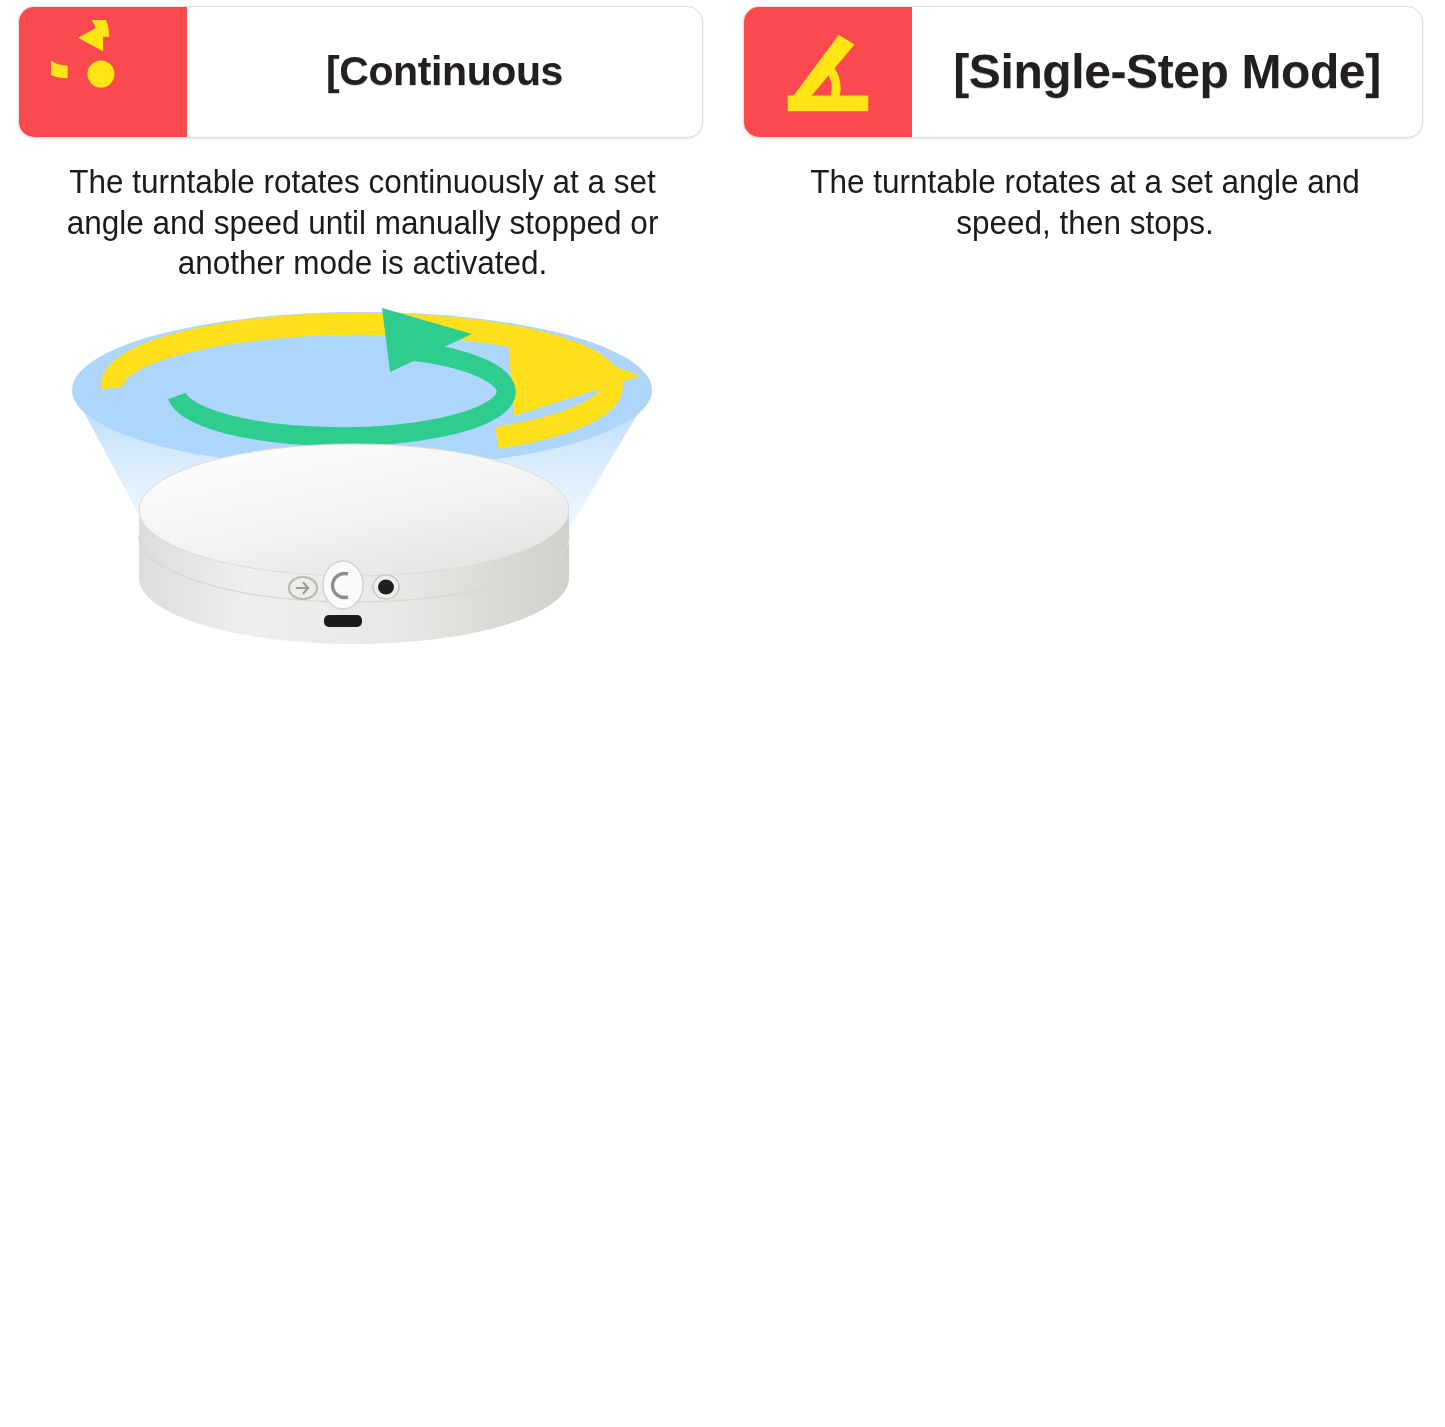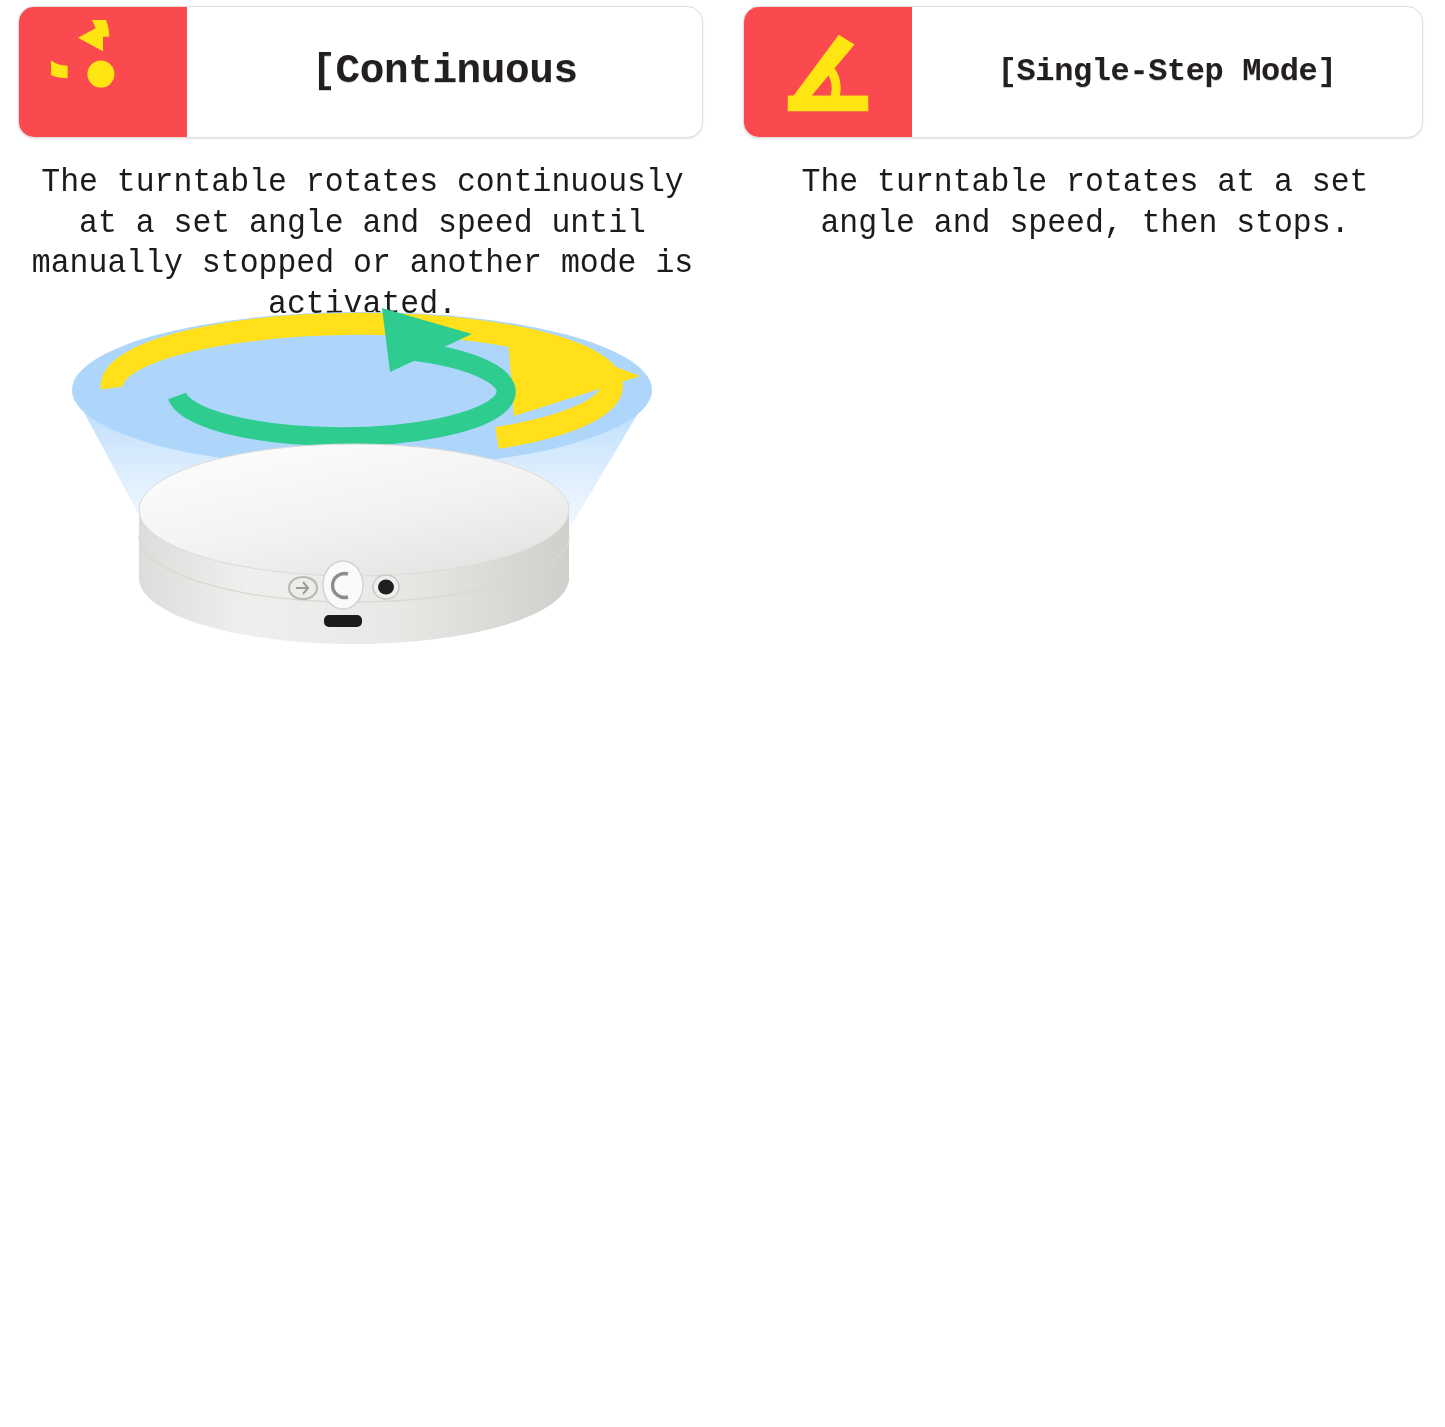--- a/index.html
+++ b/index.html
@@ -9,21 +9,20 @@
     font-family:"Liberation Sans", sans-serif;
     overflow:hidden;
     position:relative;
   }
 
   .grid{
     width:1445px; height:1427px;
     display:grid;
     grid-template-columns:725px 720px;
     grid-template-rows:740px 687px;
-    font-family:Liberation Mono, monospace;
   }
 
   .panel{ position:relative; }
 
   
   .hdr{
     position:absolute;
     left:18px; right:22px; top:6px;
     height:132px;
     display:flex;
@@ -46,21 +45,21 @@
   }
   .hdr-title span{
     font-weight:bold;
     font-size:41px;
     line-height:1.16;
     color:#231f20;
     letter-spacing:-0.4px;
     text-shadow:0 1px 0 rgba(120,120,120,0.35);
     font-stretch:condensed;
   }
-  .p2 .hdr-title span{ font-size:32px; }
+  .p2 .hdr-title span{ font-size:48px; }
 
   
   .desc{
     position:absolute;
     left:10px; right:10px;
     text-align:center;
     font-size:33.5px;
     line-height:1.21;
     color:#1b1b1b;
     font-stretch:condensed;

